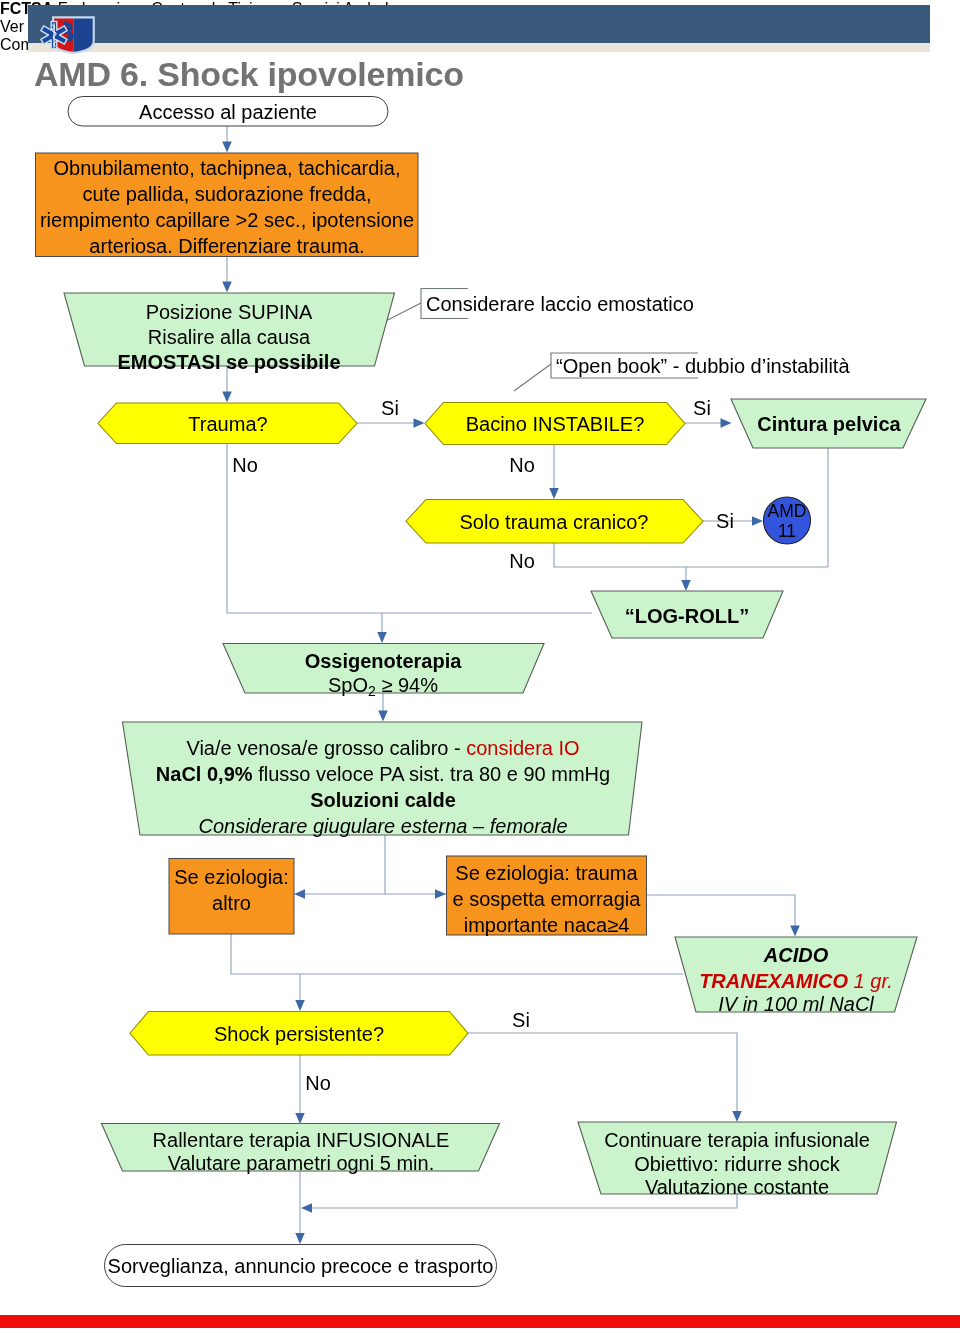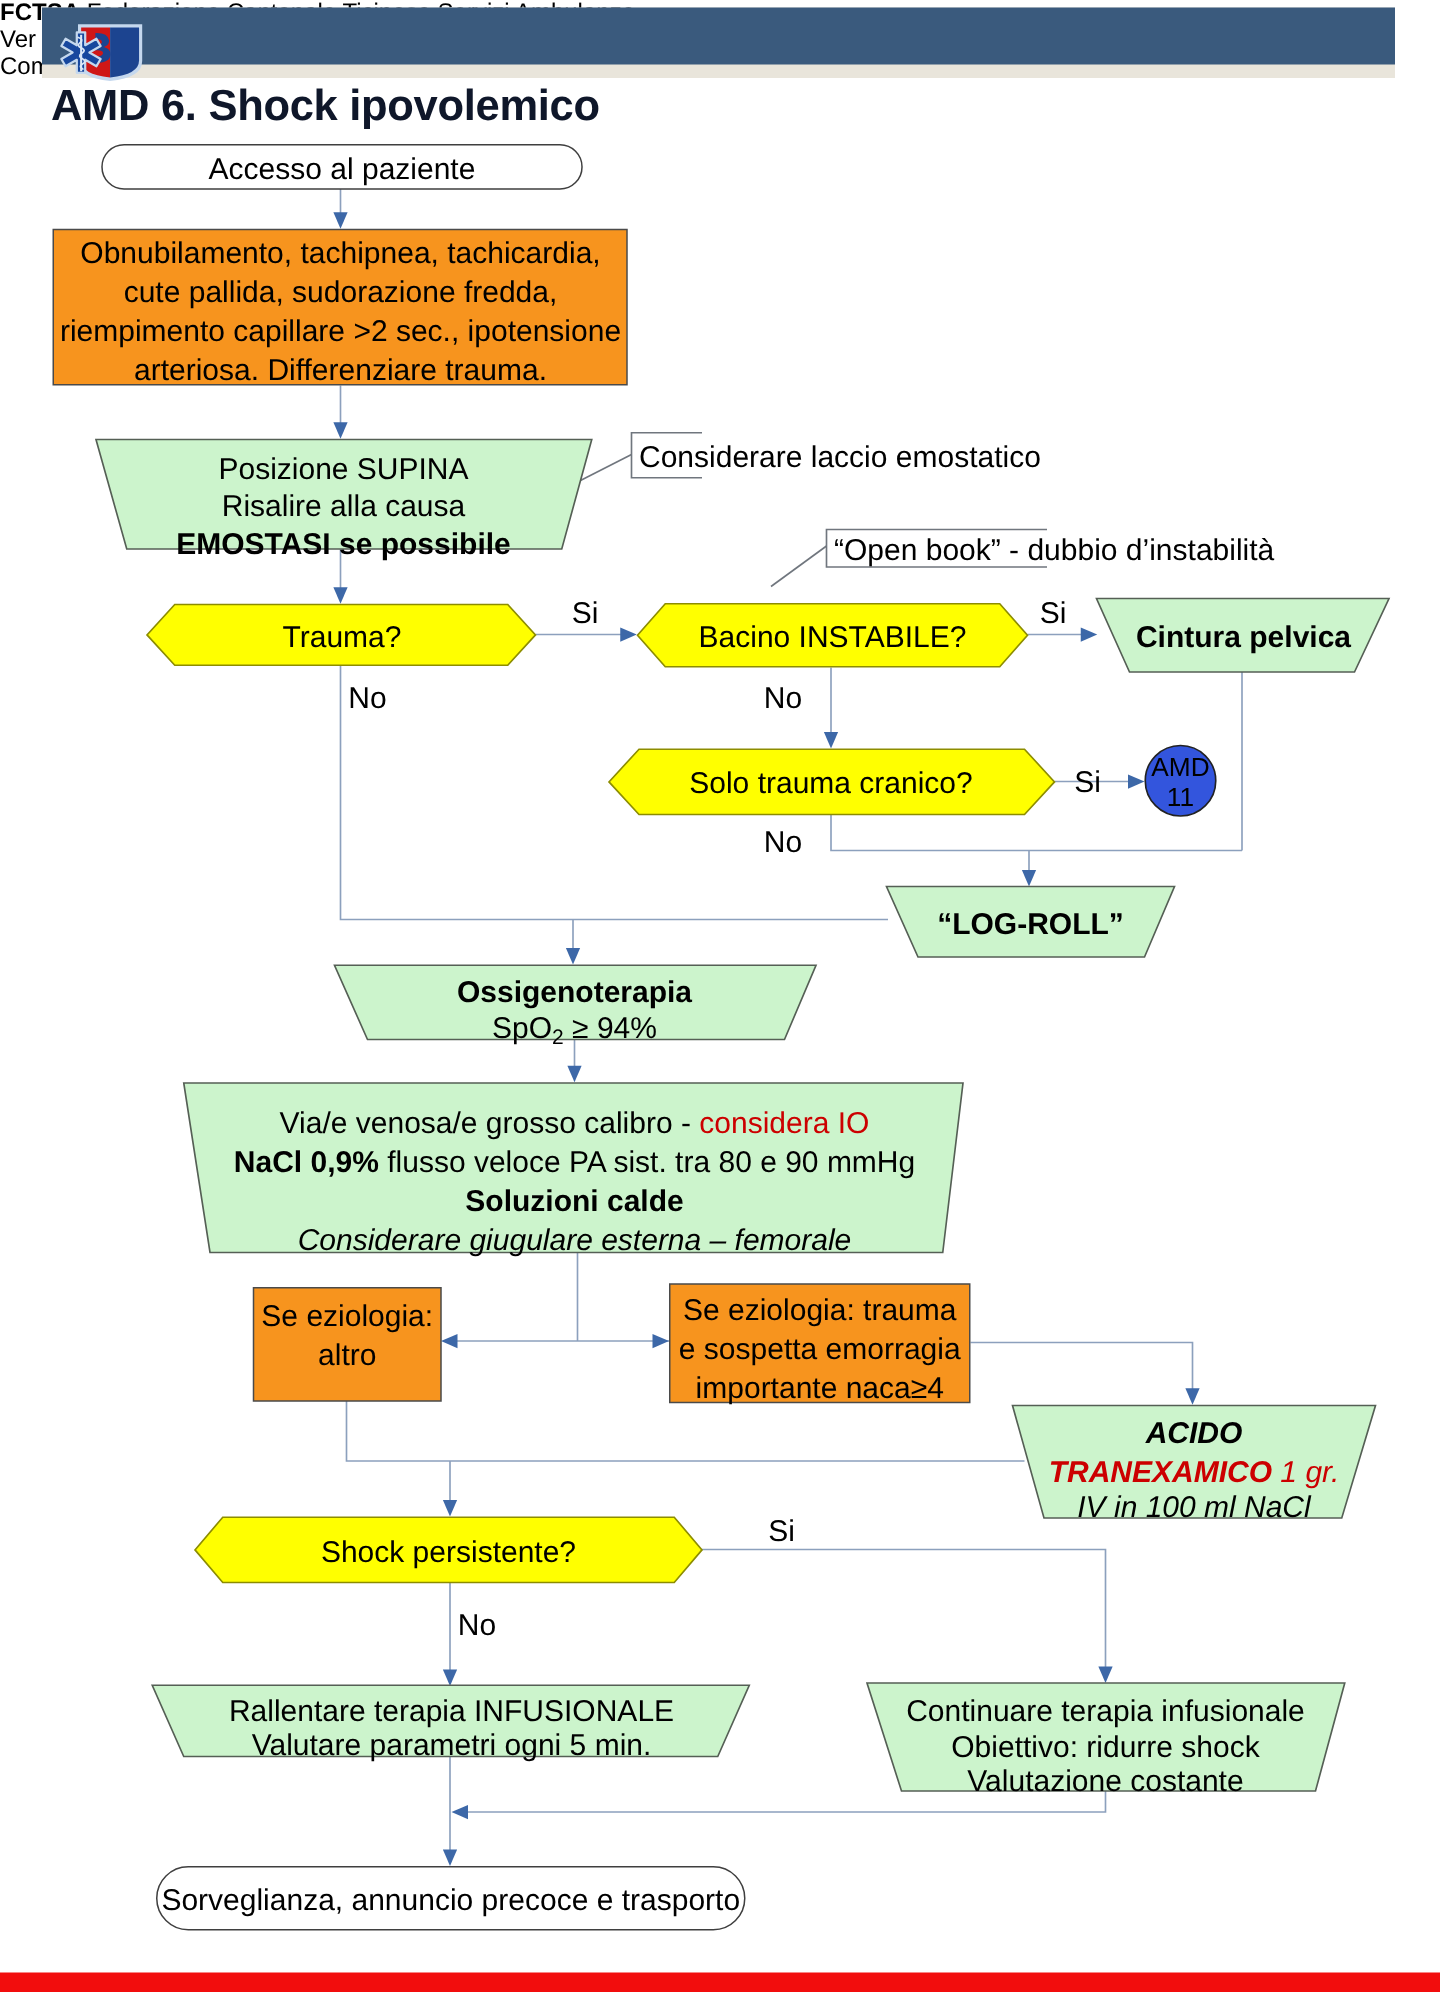--- a/index.html
+++ b/index.html
@@ -5,21 +5,21 @@
   html,body{margin:0;padding:0;}
   body{width:960px;height:1333px;background:#ffffff;font-family:"Liberation Sans",sans-serif;position:relative;overflow:hidden;}
   #root{position:absolute;left:0;top:0;width:960px;height:1333px;}
 
   
   .hdr-beige{position:absolute;left:28px;top:5px;width:902px;height:47px;background:#e9e5db;}
   .hdr-bar{position:absolute;left:28px;top:5px;width:902px;height:38px;background:#3a5a7d;}
   .logo{position:absolute;left:30px;top:6px;width:72px;height:50px;}
 
   
-  .page-title{position:absolute;left:34px;top:55px;font-size:29px;font-weight:bold;color:#0f172a;white-space:nowrap;letter-spacing:-0.2px;}
+  .page-title{position:absolute;left:34px;top:55px;font-size:34px;font-weight:bold;color:#737373;white-space:nowrap;letter-spacing:-0.2px;}
 
   
   #diagram{position:absolute;left:0;top:0;width:960px;height:1333px;}
   #diagram text{font-family:"Liberation Sans",sans-serif;fill:#000;}
   .conn{fill:none;stroke:#8ca0bd;stroke-width:1.1;}
   .conn-d{fill:none;stroke:#70767e;stroke-width:1.1;}
   .ah{fill:#3d68a8;}
   .shp{stroke:#555f55;stroke-width:1.1;}
   .green{fill:#ccf4cc;}
   .yellow{fill:#ffff00;stroke:#8d8d00;}

